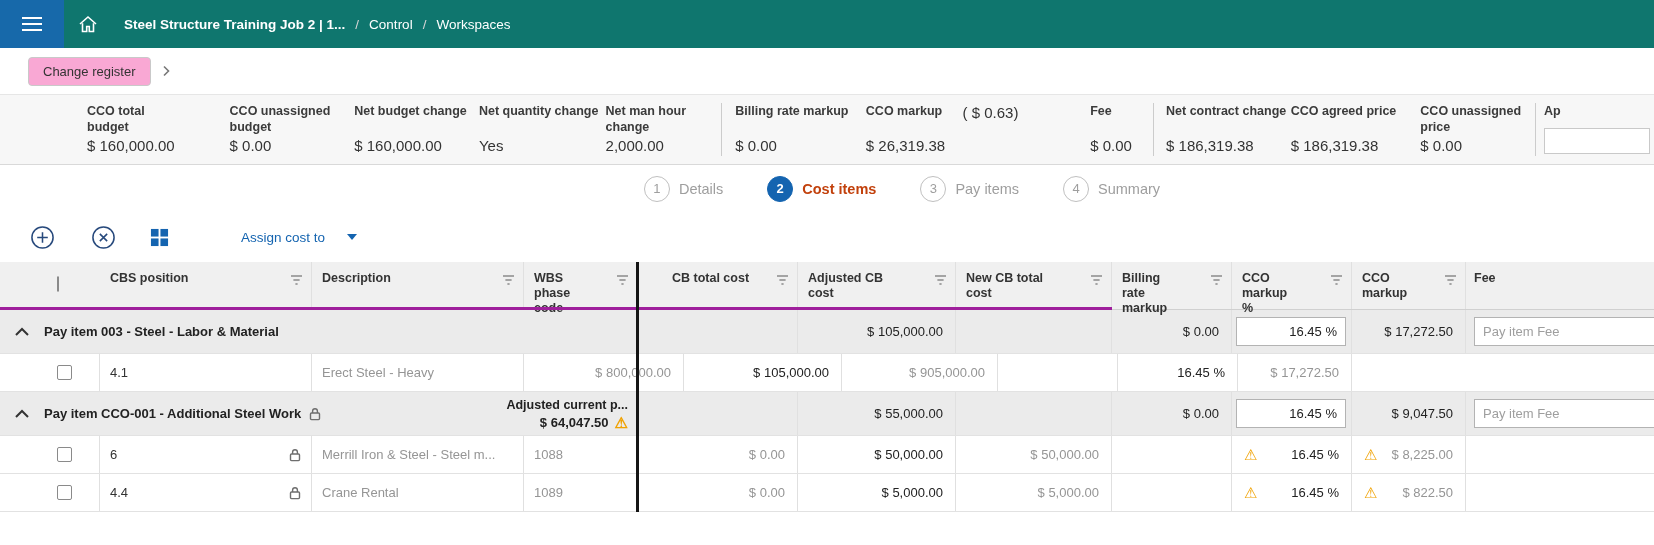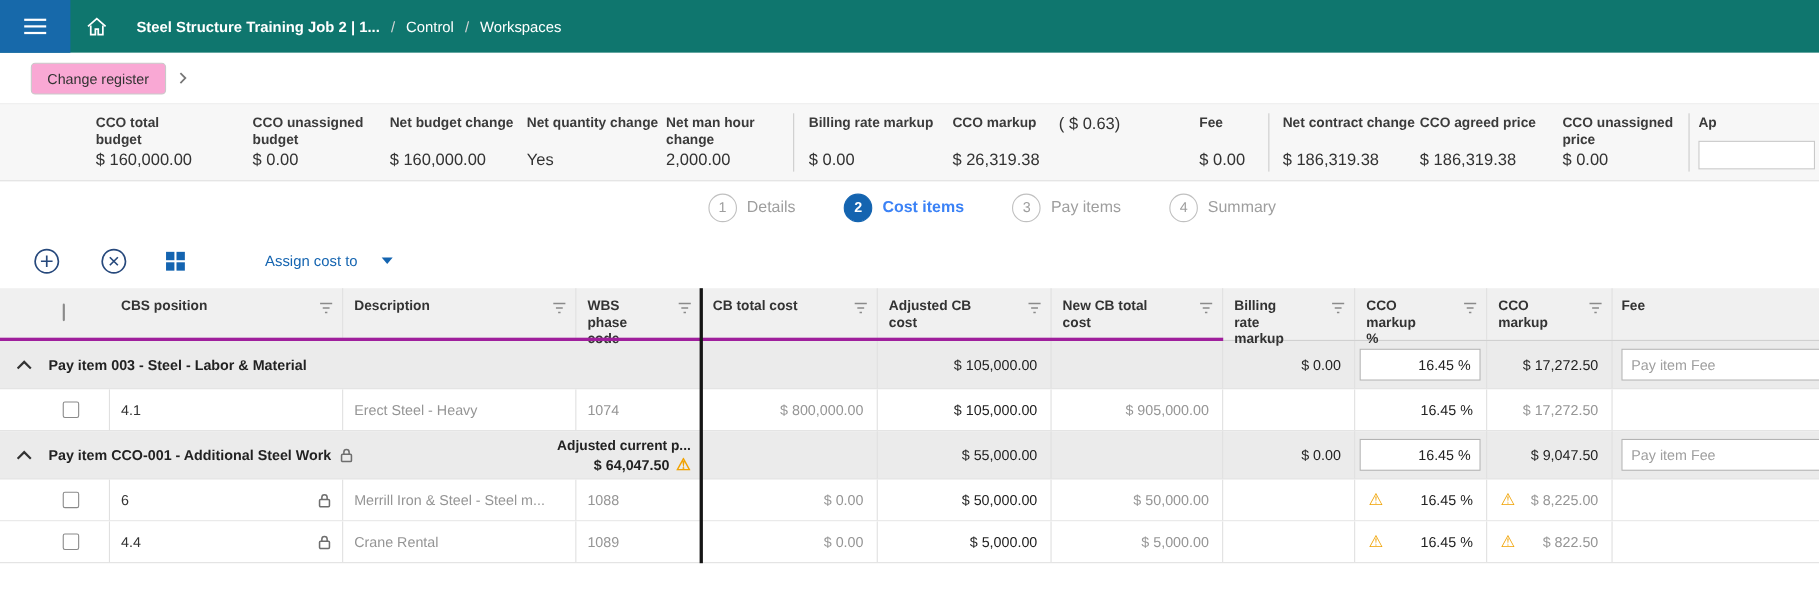--- a/index.html
+++ b/index.html
@@ -32,21 +32,21 @@
   .vdiv { width:1px; background:#cccccc; margin:8px 13px 8px 0; }
   .metric-input { width:106px; height:26px; background:#fff; border:1px solid #c9c9c9; }
 
   
   .stepper { height:47px; background:#fff; display:flex; align-items:center; justify-content:center; gap:44px; padding-left:150px; }
   .step { display:flex; align-items:center; gap:9px; cursor:pointer; }
   .step-circle { width:26px; height:26px; border-radius:50%; border:1.5px solid #c0c0c0; color:#9e9e9e;
                  display:flex; align-items:center; justify-content:center; font-size:13px; background:#fff; }
   .step-label { font-size:14.5px; color:#9e9e9e; }
   .step.active .step-circle { background:#1464b0; border-color:#1464b0; color:#fff; font-weight:bold; }
-  .step.active .step-label { color:#3b82f6; font-weight:bold; }
+  .step.active .step-label { color:#c2410c; font-weight:bold; }
 
   
   .toolbar { height:50px; background:#fff; display:flex; align-items:center; }
   .tb-icon { display:flex; align-items:center; cursor:pointer; }
   .tb-plus { margin-left:30px; }
   .tb-remove { margin-left:36px; }
   .tb-grid { margin-left:34px; }
   .assign { margin-left:72px; display:flex; align-items:center; gap:22px; color:#1464b0; font-size:13.5px; cursor:pointer; }
   .caret-down { width:0; height:0; border-left:5px solid transparent; border-right:5px solid transparent; border-top:6px solid #1464b0; }
 
@@ -67,21 +67,21 @@
   .rb { border-right:1px solid #e0e0e0; }
   .num { justify-content:flex-end; padding-right:12px; }
   .gray { color:#959595; }
   .dark { color:#222; }
 
   .col-chevron { width:44px; justify-content:center; flex:none; }
   .col-check { width:56px; padding-left:13px; flex:none; }
   .col-cbs { width:212px; padding-left:10px; flex:none; }
   .col-desc { width:212px; padding-left:10px; flex:none; }
   .col-wbs  { width:114px; padding-left:10px; flex:none; }
-  .col-cbtotal { width:160px; flex:none; }
+  .col-cbtotal { width:160px; flex:none;text-align:center; }
   .col-adjcb { width:158px; flex:none; }
   .col-newcb { width:156px; flex:none; }
   .col-brm { width:120px; flex:none; }
   .col-pct { width:120px; flex:none; }
   .col-ccomk { width:114px; flex:none; }
   .col-fee { flex:1; padding-left:8px; }
 
   .checkbox { width:15px; height:15px; border:1.6px solid #8a8a8a; border-radius:2px; background:#fff; flex:none; cursor:pointer; }
 
   .group-main { width:594px; flex:none; display:flex; align-items:center; padding-left:0; }
@@ -332,21 +332,20 @@
 
     <div class="row detail">
       <div class="cell col-chevron"></div>
       <div class="cell col-check rb">
           <span class="checkbox"></span>
         </div>
       <div class="cell col-cbs rb">
           <span>4.1</span>
         </div>
       <div class="cell col-desc rb gray">Erect Steel - Heavy</div>
-      <div class="cell col-wbs rb gray">1074</div>
       <div class="cell col-cbtotal rb num gray">$ 800,000.00</div>
       <div class="cell col-adjcb rb num dark">$ 105,000.00</div>
       <div class="cell col-newcb rb num gray">$ 905,000.00</div>
       <div class="cell col-brm rb"></div>
       <div class="cell col-pct rb num dark">16.45 %</div>
       <div class="cell col-ccomk rb num gray">$ 17,272.50</div>
       <div class="cell col-fee"></div>
     </div>
 
     <div class="row group">

